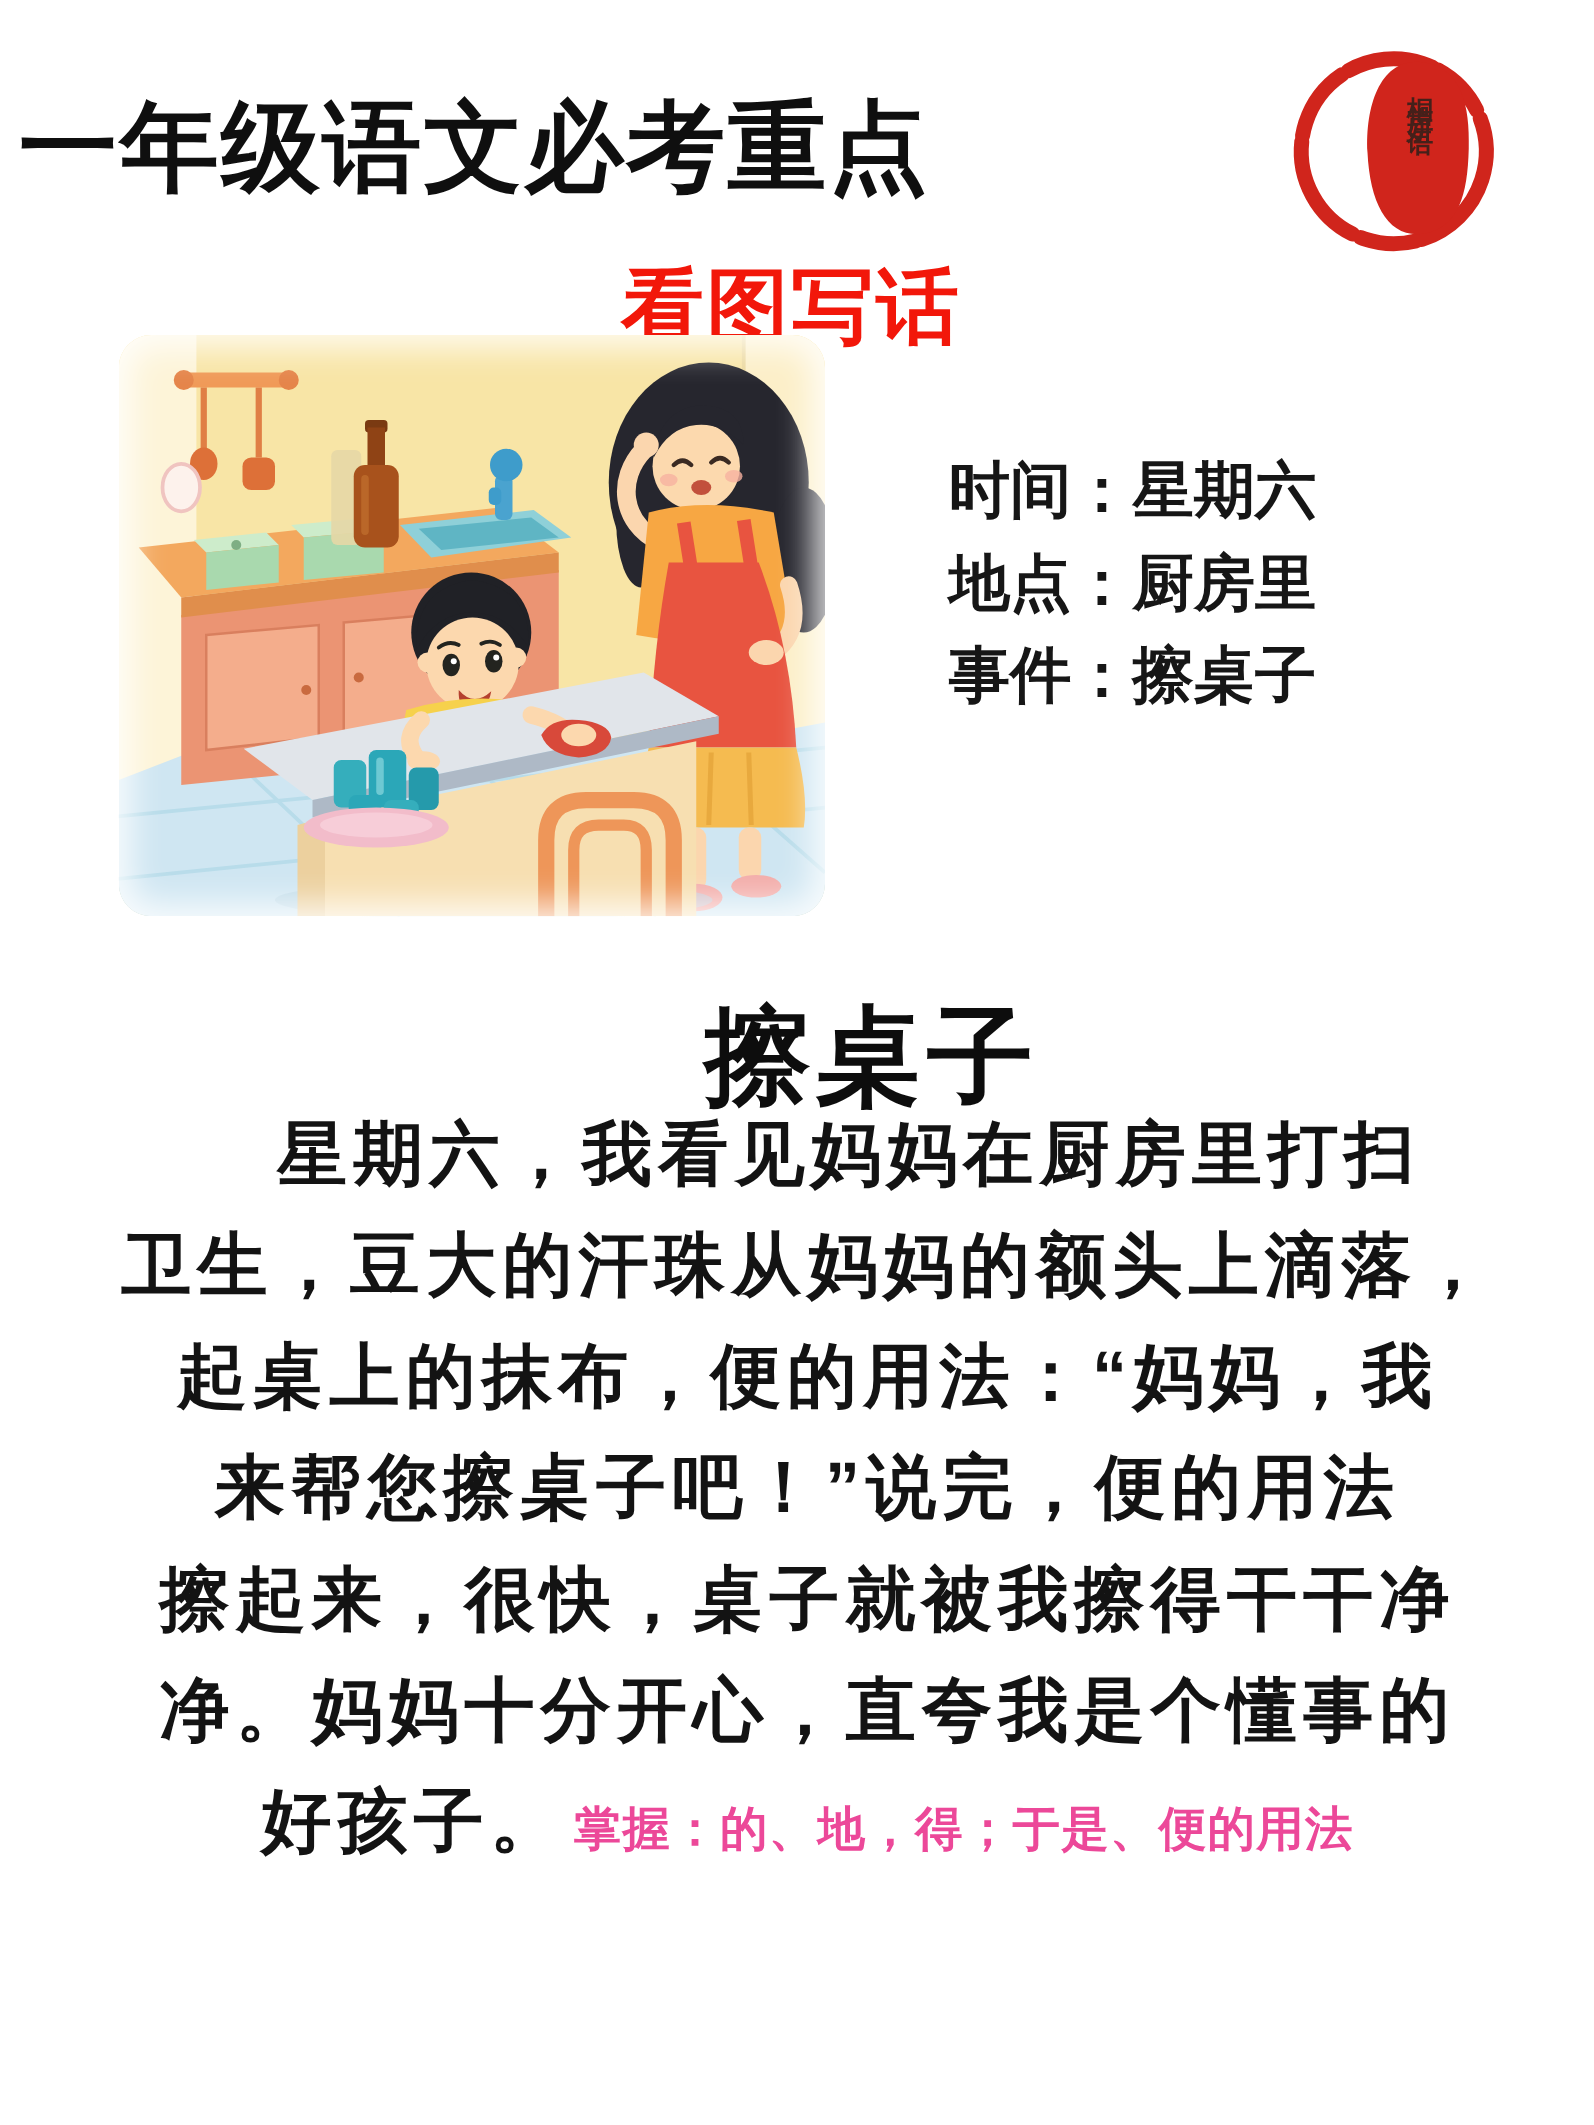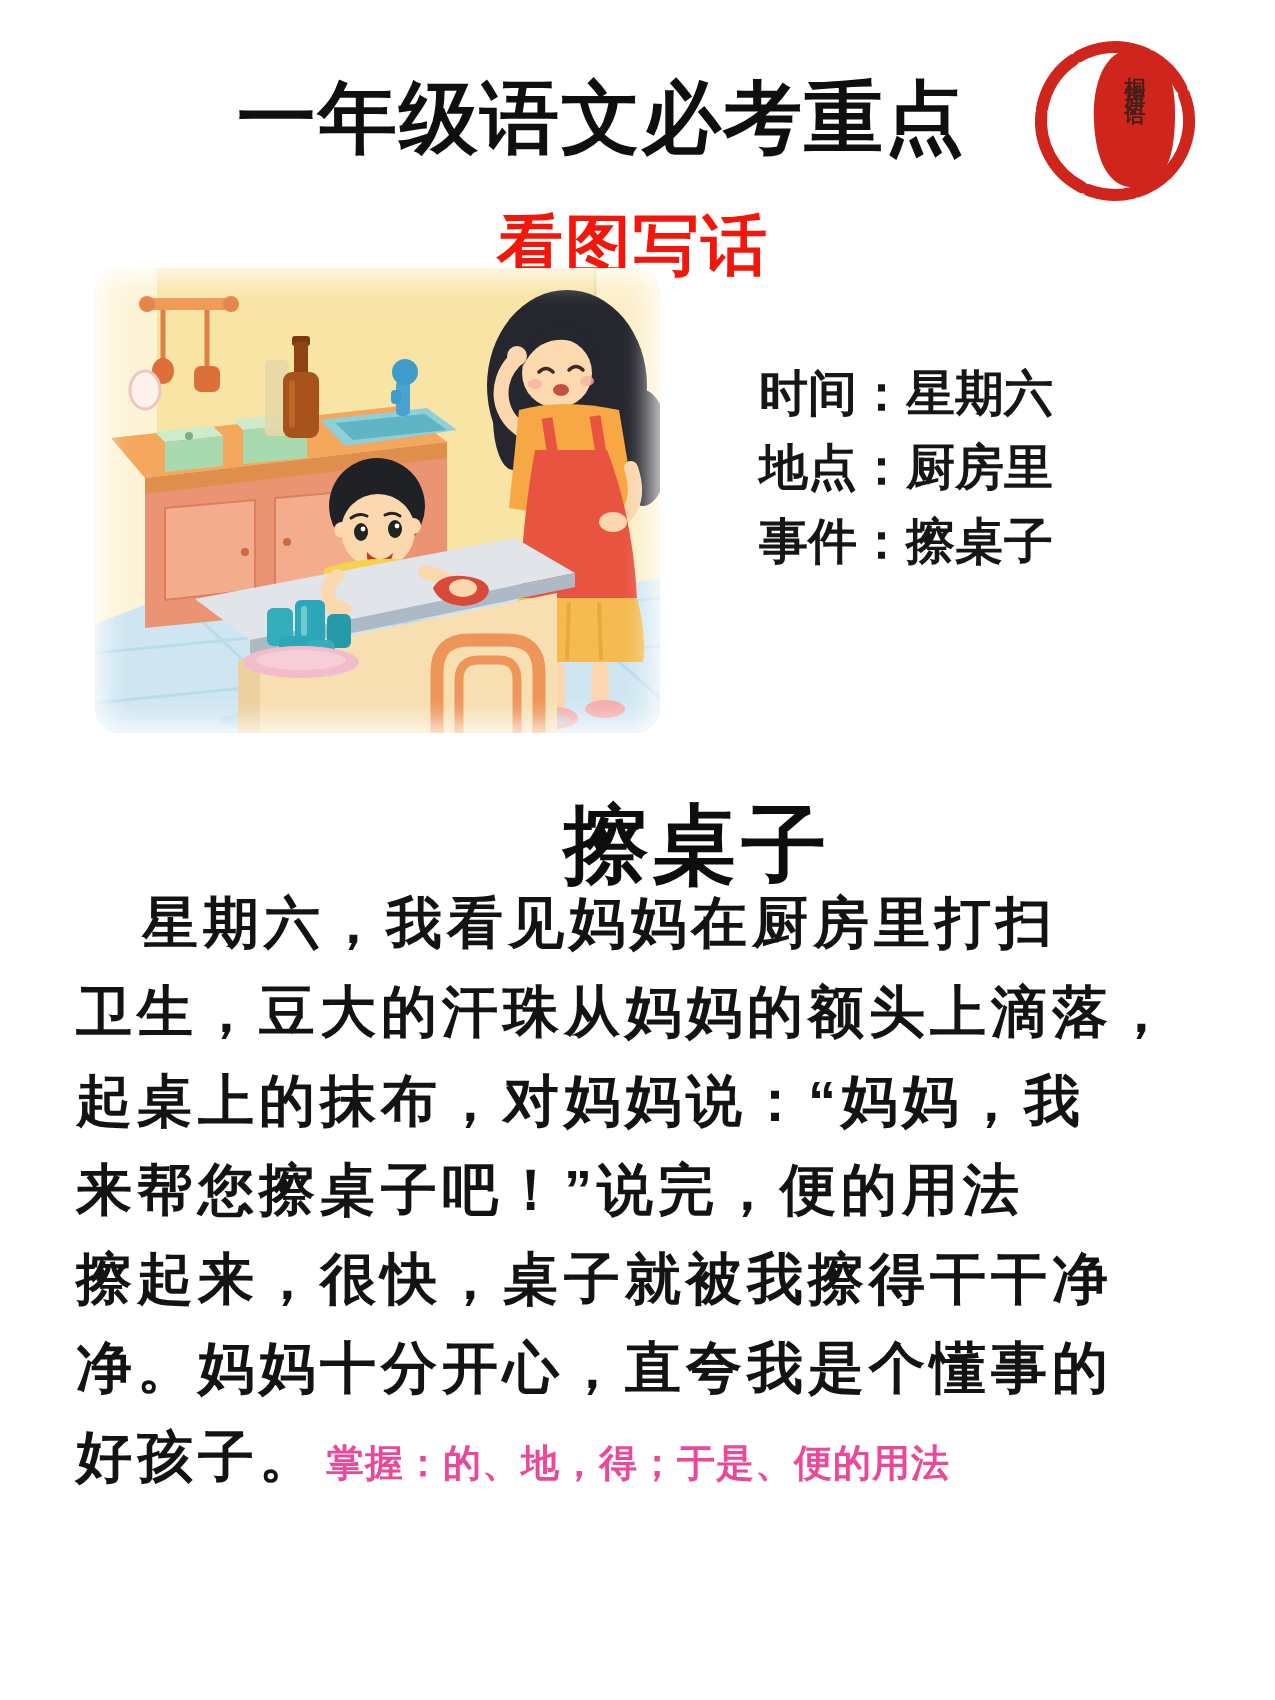--- a/index.html
+++ b/index.html
@@ -4,22 +4,22 @@
 <style>
   * { margin:0; padding:0; box-sizing:border-box; }
   html,body { background:#ffffff; }
   .page {
     position:relative; width:1275px; height:1700px;
     background:#ffffff; overflow:hidden;
     font-family:"Liberation Sans", sans-serif;
     color:#111;
   }
   .main-title {
-    position:absolute; top:66px; left:4px; width:1195px;
-    text-align:center; font-size:79px; font-weight:800;
+    position:absolute; top:66px; left:15px; width:1195px;
+    text-align:left; font-size:79px; font-weight:800;
     letter-spacing:2px; color:#0f0f0f; white-space:nowrap;
   }
   .subtitle {
     position:absolute; top:186px; left:0; width:1266px;
     text-align:center; font-size:66px; font-weight:800;
     letter-spacing:2px; color:#f2170a; white-space:nowrap;margin-top:15px;
   }
   .stamp { position:absolute; left:1028px; top:24px; width:175px; height:185px; }
   .stamp svg { position:absolute; left:0; top:0; }
   .stamp-text {
@@ -45,21 +45,21 @@
   .info-label { display:inline-block; width:158px; text-align:right; }
   .comp-title {
     position:absolute; top:788px; left:97px; width:1200px;
     text-align:center; font-size:85px; font-weight:800;
     letter-spacing:4px; color:#0d0d0d;
   }
   .comp-body {
     position:absolute; top:878px; left:76px; width:1140px;
     font-size:56px; font-weight:700; letter-spacing:5px; color:#131313;
   }
-  .comp-line { height:89px; line-height:89px; white-space:nowrap; }
+  .comp-line { height:89px; line-height:89px; white-space:nowrap;text-align:center; }
   .comp-line.first { text-indent:66px; }
   .tip {
     font-size:38px; color:#ec4899; letter-spacing:1px;
     font-weight:700; margin-left:6px;
   }
 </style>
 </head>
 <body>
 
 <div class="page">
@@ -222,21 +222,21 @@
     <div class="info-row">
       <span class="info-label">事件：</span><span>擦桌子</span>
     </div>
   </div>
 
   <div class="comp-title">擦桌子</div>
 
   <div class="comp-body">
     <div class="comp-line first">星期六，我看见妈妈在厨房里打扫</div>
     <div class="comp-line">卫生，豆大的汗珠从妈妈的额头上滴落，</div>
-    <div class="comp-line">起桌上的抹布，对妈妈说：“妈妈，我</div>
+    <div class="comp-line">起桌上的抹布，便的用法：“妈妈，我</div>
     <div class="comp-line">来帮您擦桌子吧！”说完，便的用法</div>
     <div class="comp-line">擦起来，很快，桌子就被我擦得干干净</div>
     <div class="comp-line">净。妈妈十分开心，直夸我是个懂事的</div>
     <div class="comp-line">
       <span>好孩子。</span><span class="tip">掌握：的、地，得；于是、便的用法</span>
     </div>
   </div>
 
 </div>
 

